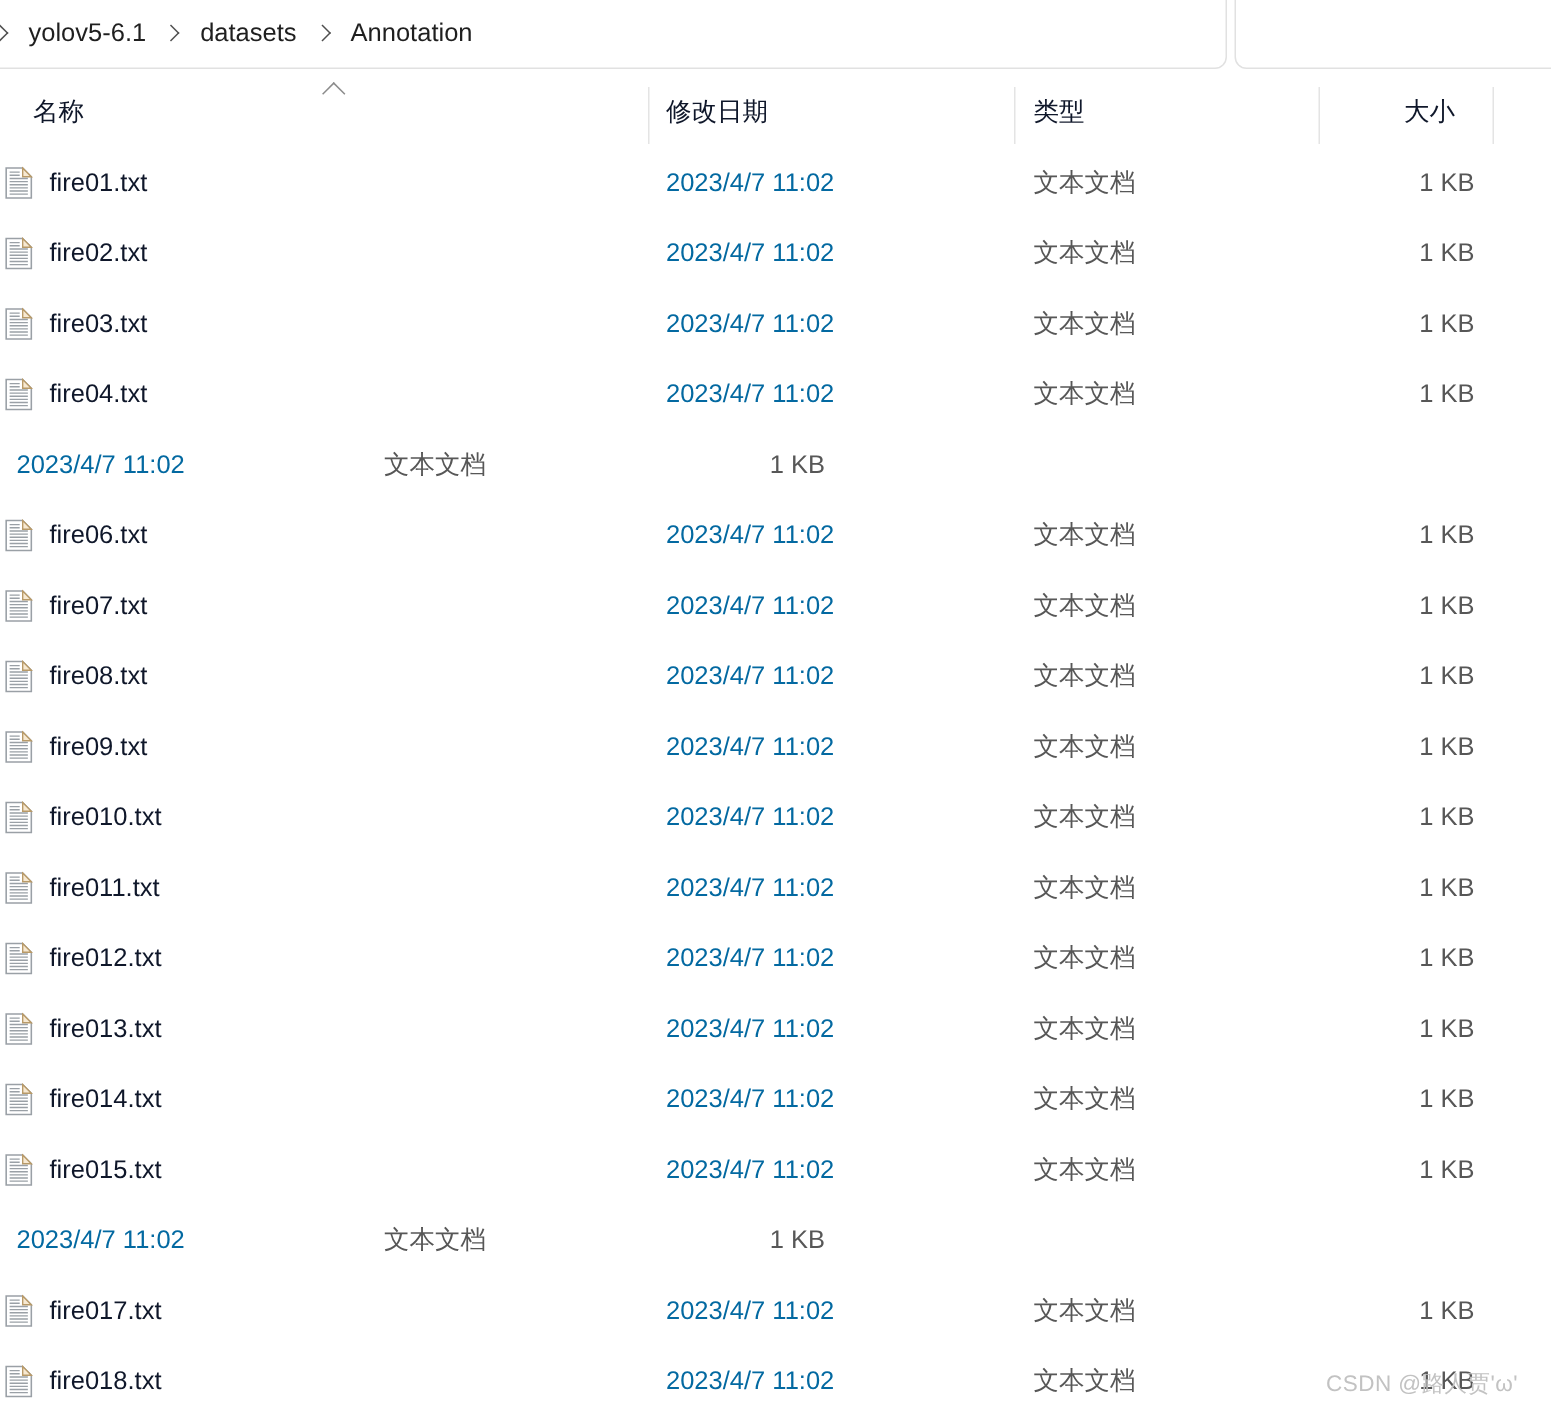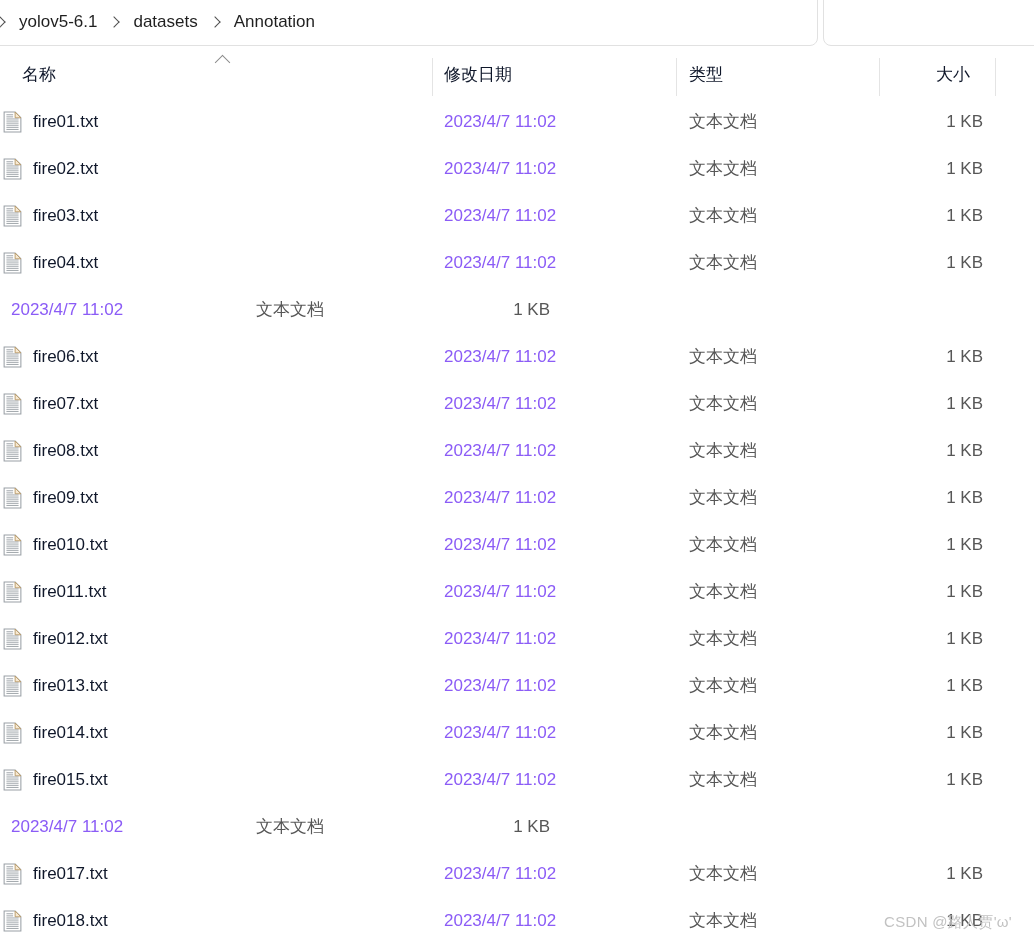--- a/index.html
+++ b/index.html
@@ -31,21 +31,21 @@
   .h-type{width:203px;padding-left:12px;}
   .h-size{width:135px;justify-content:flex-end;padding-right:45px;align-items:center;}
   .hdiv{position:absolute;top:8px;width:1px;height:38px;background:#e4e4e4;}
   .sort-asc{position:absolute;left:217px;top:7px;width:10px;height:10px;
     border-top:1.5px solid #8c8c8c;border-left:1.5px solid #8c8c8c;transform:rotate(45deg);}
   
   .rows{position:absolute;left:0;top:98px;width:1034px;}
   .row{display:flex;height:47px;align-items:center;font-size:17px;}
   .cell{box-sizing:border-box;display:flex;align-items:center;height:100%;}
   .c-name{width:433px;padding-left:3px;color:#0f172a;}
-  .c-date{width:244px;padding-left:11px;color:#8b5cf6;}
+  .c-date{width:244px;padding-left:11px;color:#0369a1;}
   .c-type{width:203px;padding-left:12px;color:#575757;}
   .c-size{width:135px;justify-content:flex-end;padding-right:32px;color:#575757;}
   .ficon{width:20px;height:23px;margin-right:10px;flex:0 0 auto;display:flex;align-items:center;}
   
   .watermark{position:absolute;right:22px;top:913px;font-size:15px;color:#c2c2c2;
     white-space:nowrap;z-index:6;letter-spacing:.3px;}
 </style>
 </head>
 <body>
 

